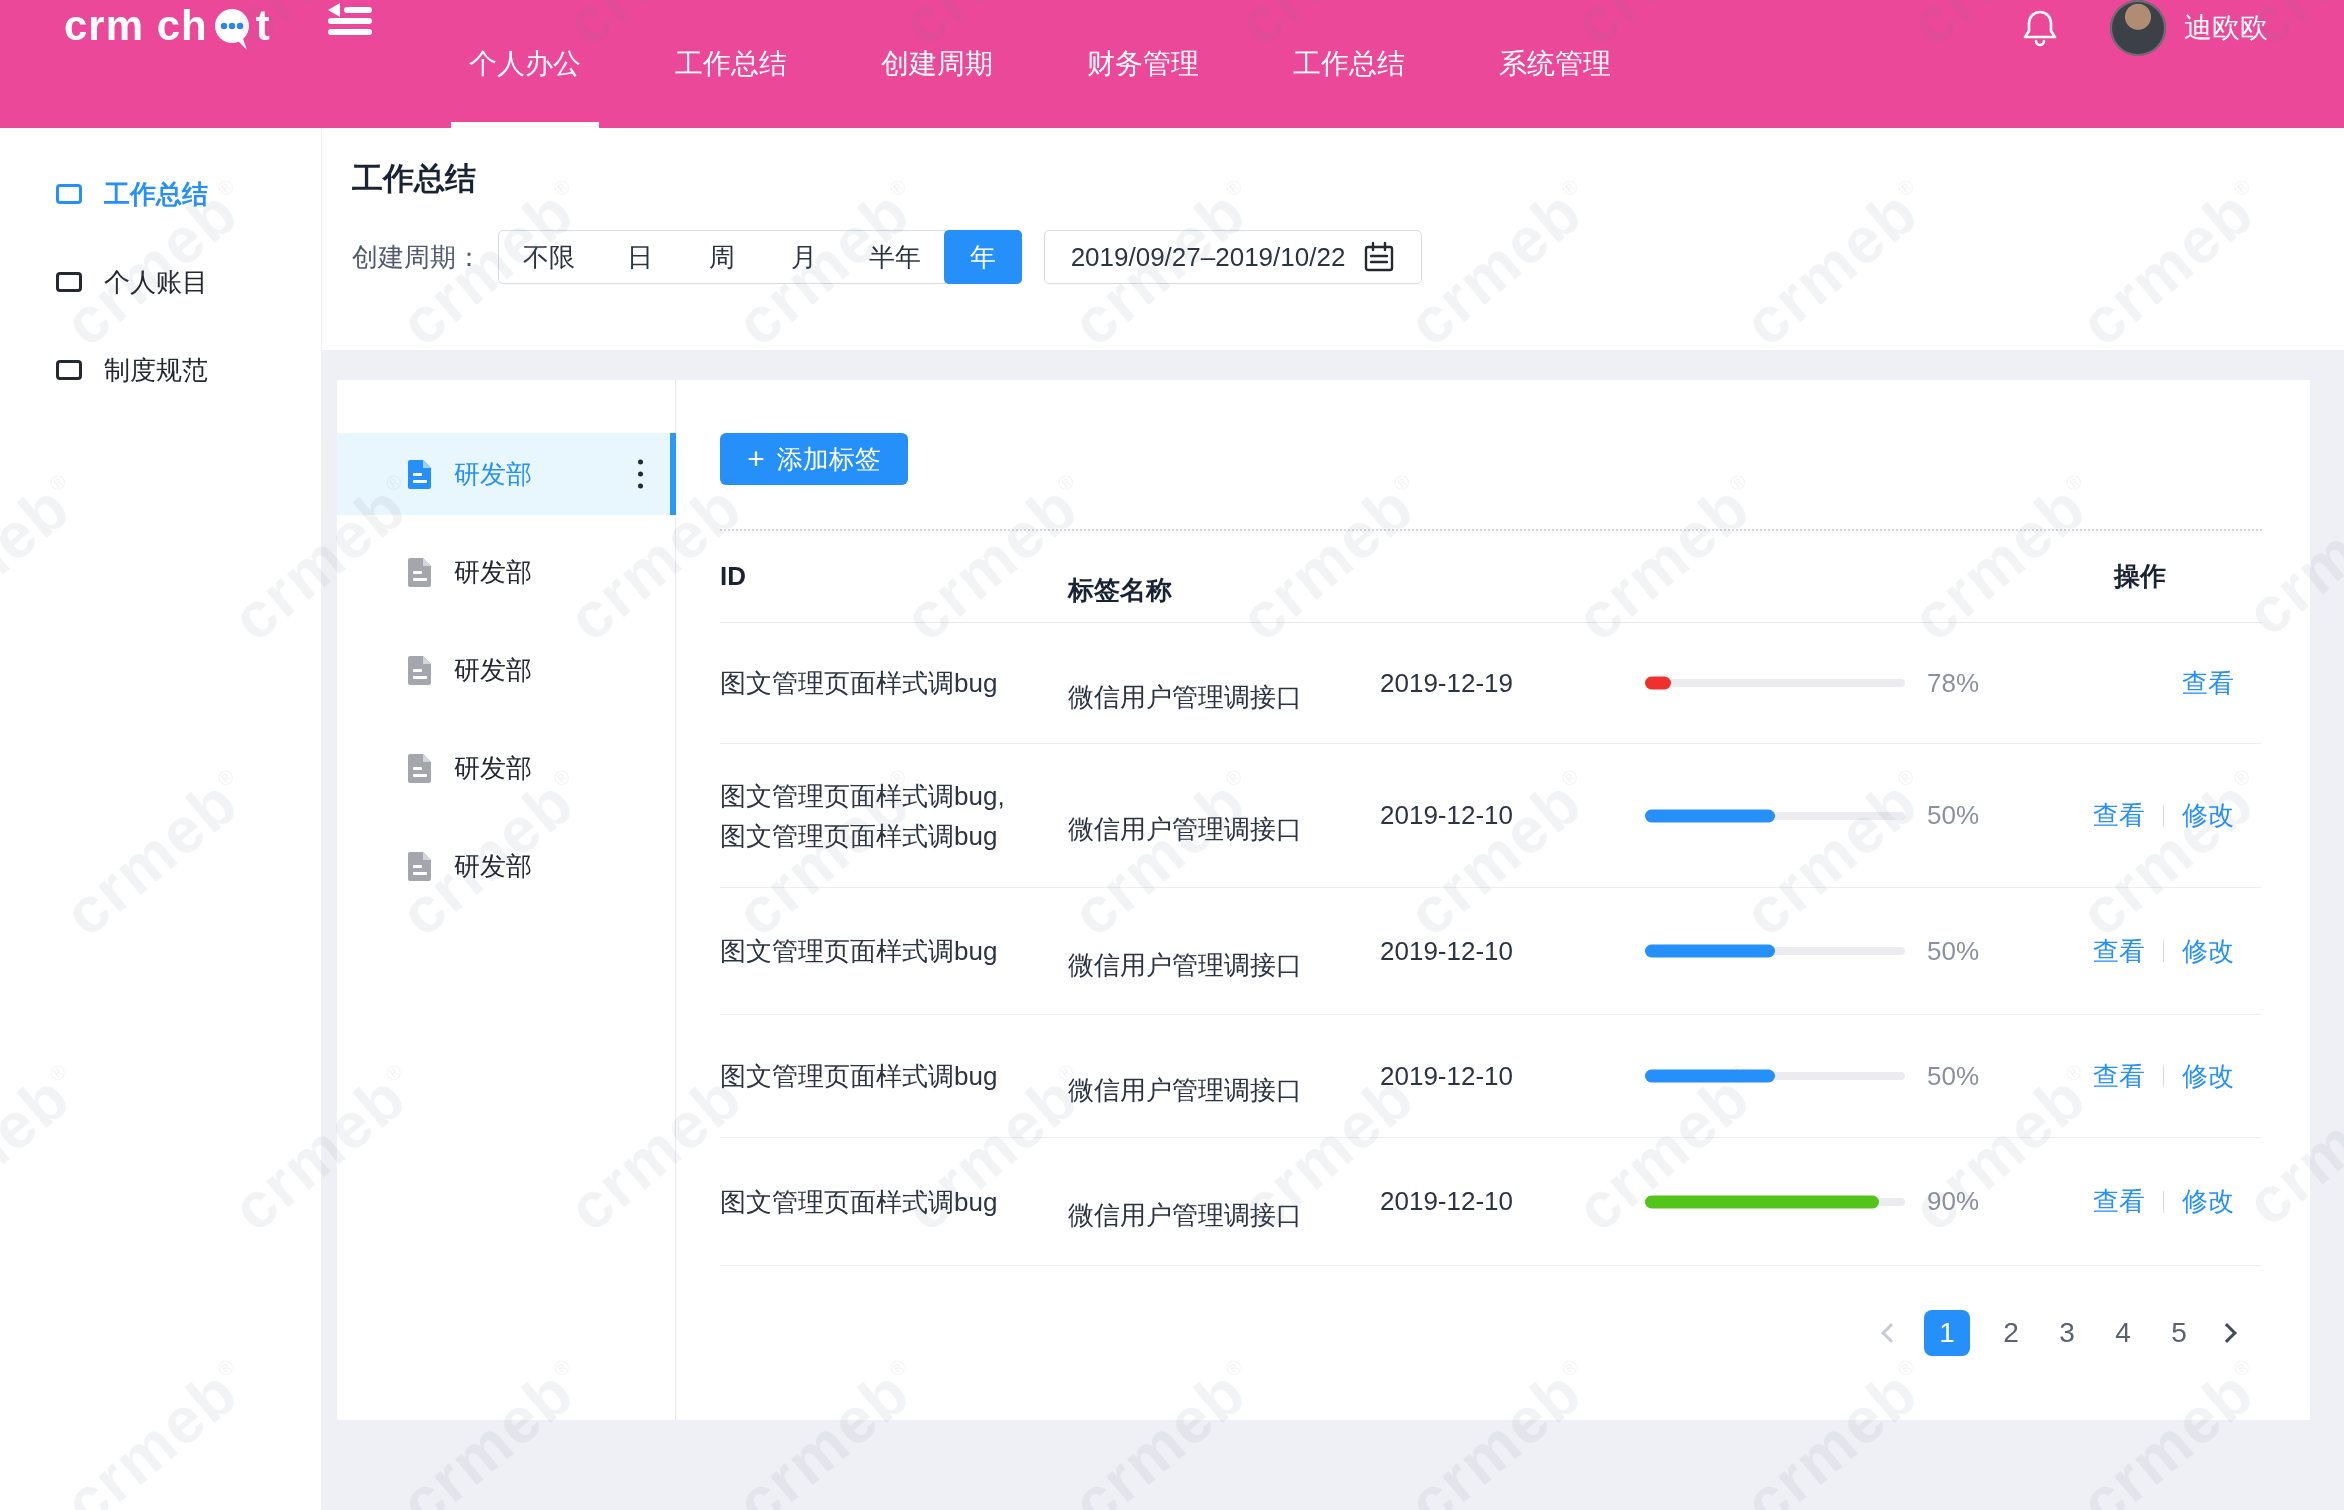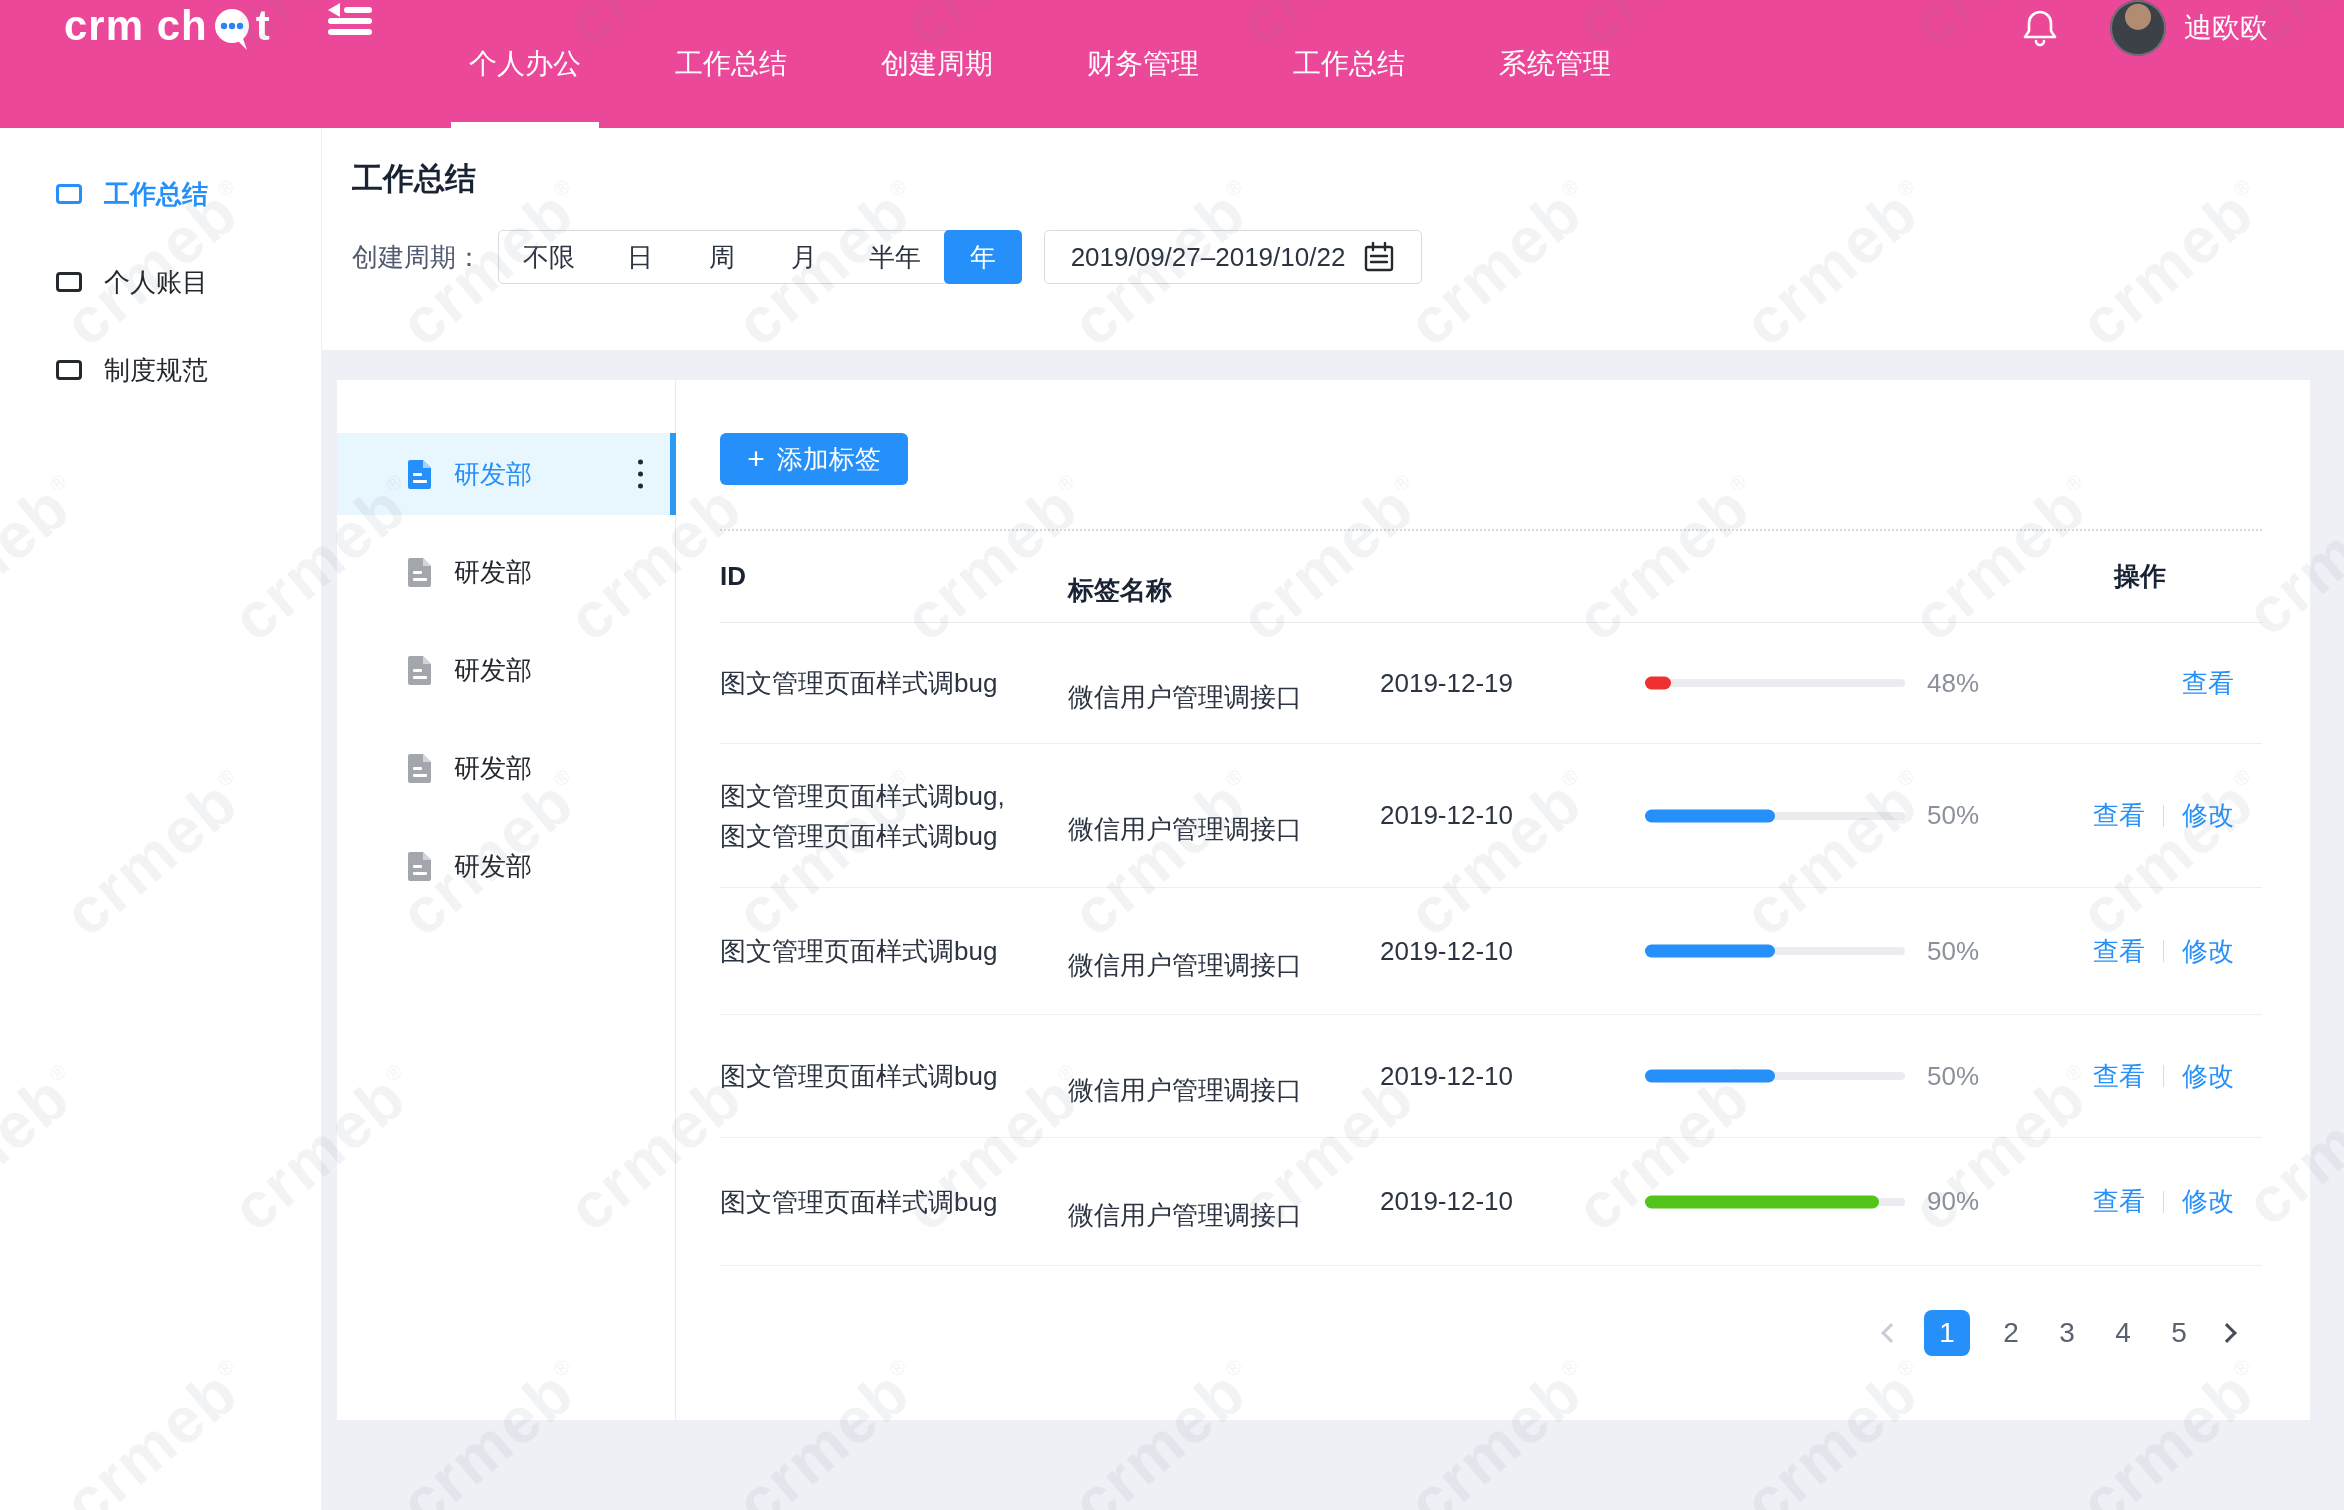--- a/index.html
+++ b/index.html
@@ -293,21 +293,21 @@
 
           <div class="trow" style="min-height:121px;">
             <div class="col-task task-cell">图文管理页面样式调bug</div>
             <div class="col-name">微信用户管理调接口</div>
             <div class="col-date">2019-12-19</div>
             <div class="col-bar">
                 <div class="track">
                   <div class="fill" style="width: 10%; background: rgb(240, 48, 47);"></div>
                 </div>
               </div>
-            <div class="col-pct pct">48%</div>
+            <div class="col-pct pct">78%</div>
             <div class="col-act">
               <span class="link">查看</span>
             </div>
           </div>
 
           <div class="trow" style="min-height:144px;">
             <div class="col-task task-cell">
               <div>图文管理页面样式调bug,</div>
               <div>图文管理页面样式调bug</div>
             </div>

